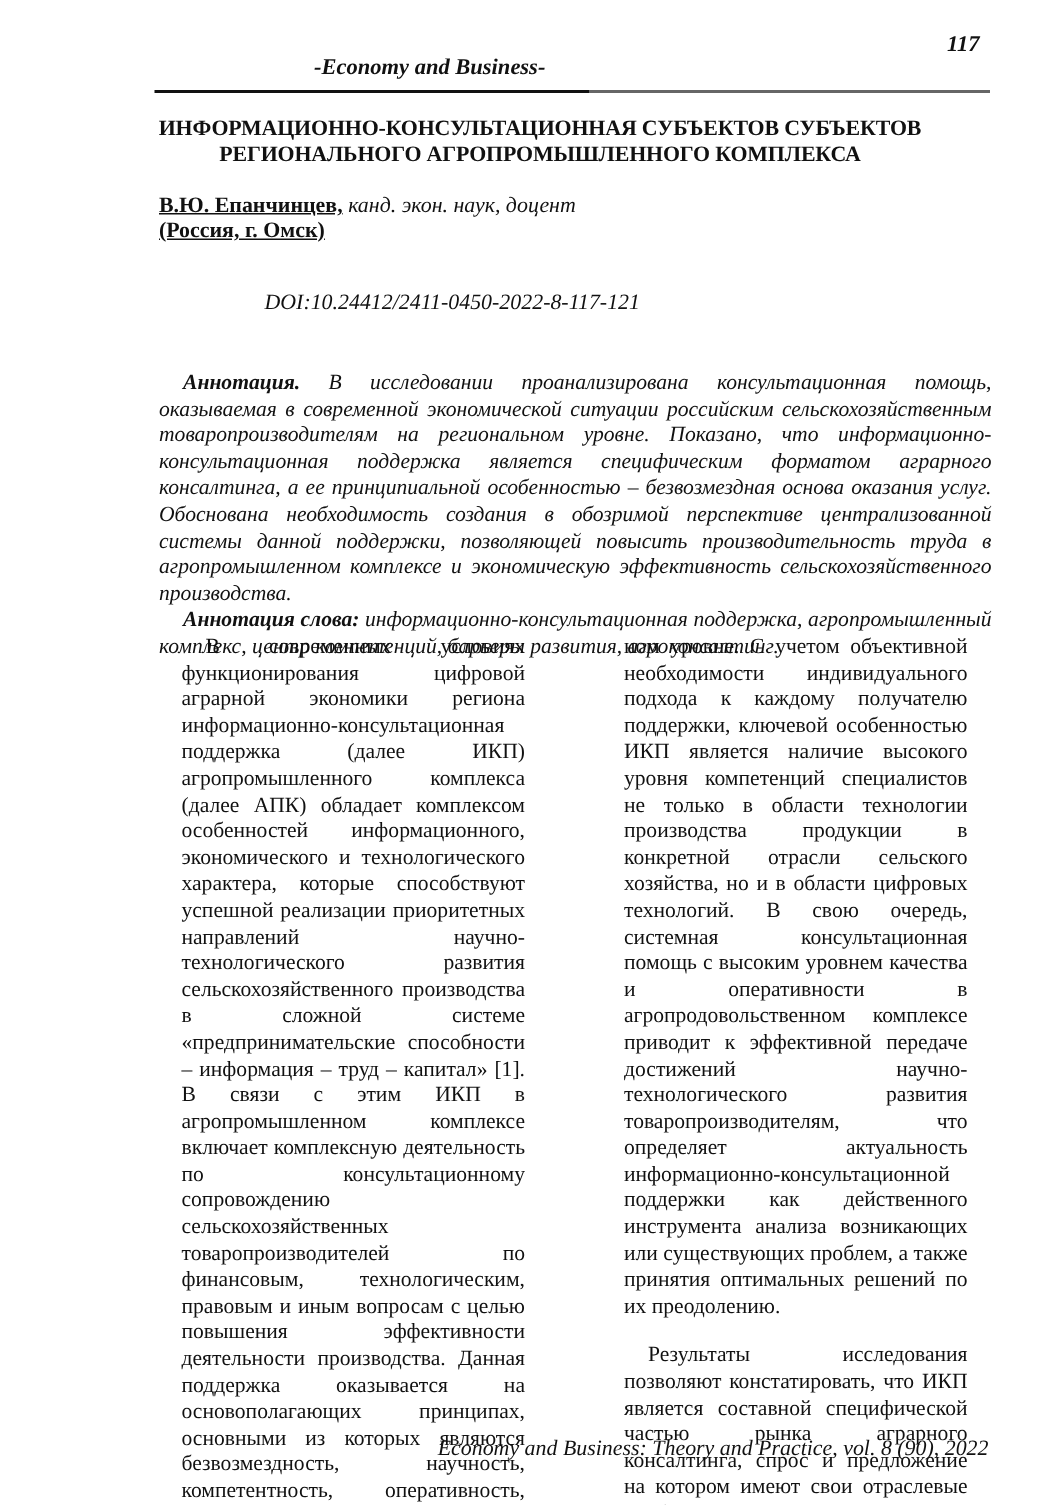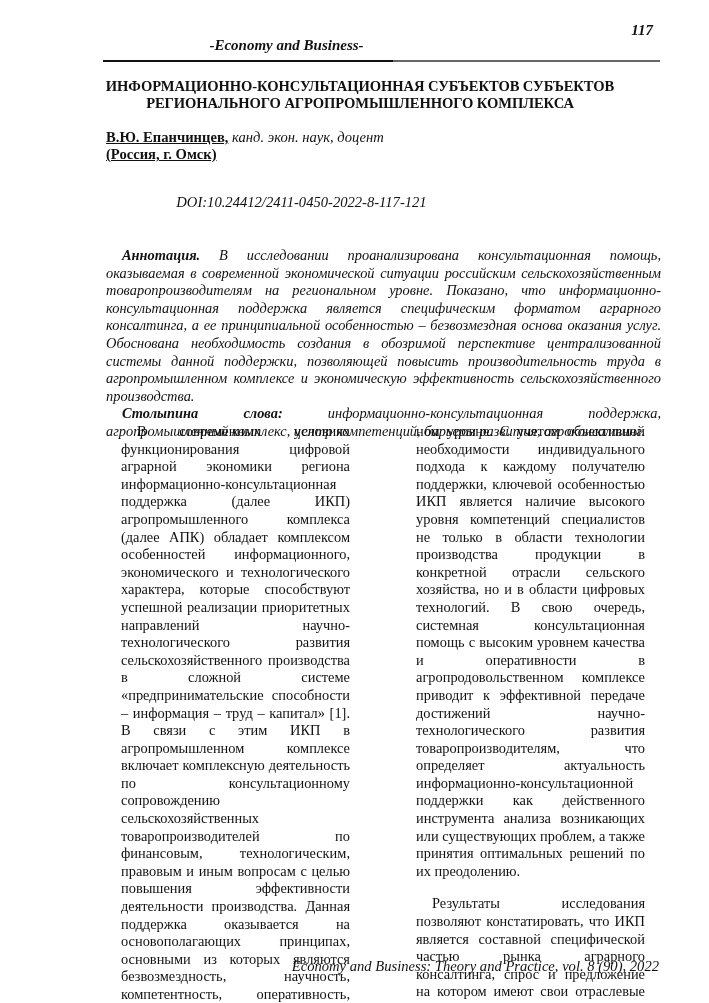--- a/index.html
+++ b/index.html
@@ -71,21 +71,21 @@
   <div>
     <b>В.Ю. Епанчинцев,</b><i> канд. экон. наук, доцент</i>
   </div>
   <div><b>(Россия, г. Омск)</b></div>
 </div>
 
 <div class="doi">DOI:10.24412/2411-0450-2022-8-117-121</div>
 
 <div class="abstract">
   <p><b>Аннотация.</b><span> В исследовании проанализирована консультационная помощь, оказываемая в современной экономической ситуации российским сельскохозяйственным товаропроизводителям на региональном уровне. Показано, что информационно-консультационная поддержка является специфическим форматом аграрного консалтинга, а ее принципиальной особенностью – безвозмездная основа оказания услуг. Обоснована необходимость создания в обозримой перспективе централизованной системы данной поддержки, позволяющей повысить производительность труда в агропромышленном комплексе и экономическую эффективность сельскохозяйственного производства.</span></p>
-  <p><b>Столыпина слова:</b><span> информационно-консультационная поддержка, агропромышленный комплекс, центр компетенций, барьеры развития, агроконсалтинг.</span></p>
+  <p><b>Аннотация слова:</b><span> информационно-консультационная поддержка, агропромышленный комплекс, центр компетенций, барьеры развития, агроконсалтинг.</span></p>
 </div>
 
 <div class="columns">
   <div class="col">
     <p>В современных условиях функционирования цифровой аграрной экономики региона информационно-консультационная поддержка (далее ИКП) агропромышленного комплекса (далее АПК) обладает комплексом особенностей информационного, экономического и технологического характера, которые способствуют успешной реализации приоритетных направлений научно-технологического развития сельскохозяйственного производства в сложной системе «предпринимательские способности – информация – труд – капитал» [1]. В связи с этим ИКП в агропромышленном комплексе включает комплексную деятельность по консультационному сопровождению сельскохозяйственных товаропроизводителей по финансовым, технологическим, правовым и иным вопросам с целью повышения эффективности деятельности производства. Данная поддержка оказывается на основополагающих принципах, основными из которых являются безвозмездность, научность, компетентность, оперативность, эффективность оказания поддержки, а также учет отраслевых и региональных особенностей аграрного бизнеса [2].</p>
     <p>Очевидно, что в условиях динамичного развития технологий будут меняться формы консультационного сопровождения субъектов АПК, в том числе на региональ-</p>
   </div>
   <div class="col">
     <p class="cont">ном уровне. С учетом объективной необходимости индивидуального подхода к каждому получателю поддержки, ключевой особенностью ИКП является наличие высокого уровня компетенций специалистов не только в области технологии производства продукции в конкретной отрасли сельского хозяйства, но и в области цифровых технологий. В свою очередь, системная консультационная помощь с высоким уровнем качества и оперативности в агропродовольственном комплексе приводит к эффективной передаче достижений научно-технологического развития товаропроизводителям, что определяет актуальность информационно-консультационной поддержки как действенного инструмента анализа возникающих или существующих проблем, а также принятия оптимальных решений по их преодолению.</p>
     <p>Результаты исследования позволяют констатировать, что ИКП является составной специфической частью рынка аграрного консалтинга, спрос и предложение на котором имеют свои отраслевые особенности [3]. Ключевую роль в этом играют факторы, оказывающие влияние на формирование спроса на рынке агроконсалтинга в условиях цифровизации:</p>

